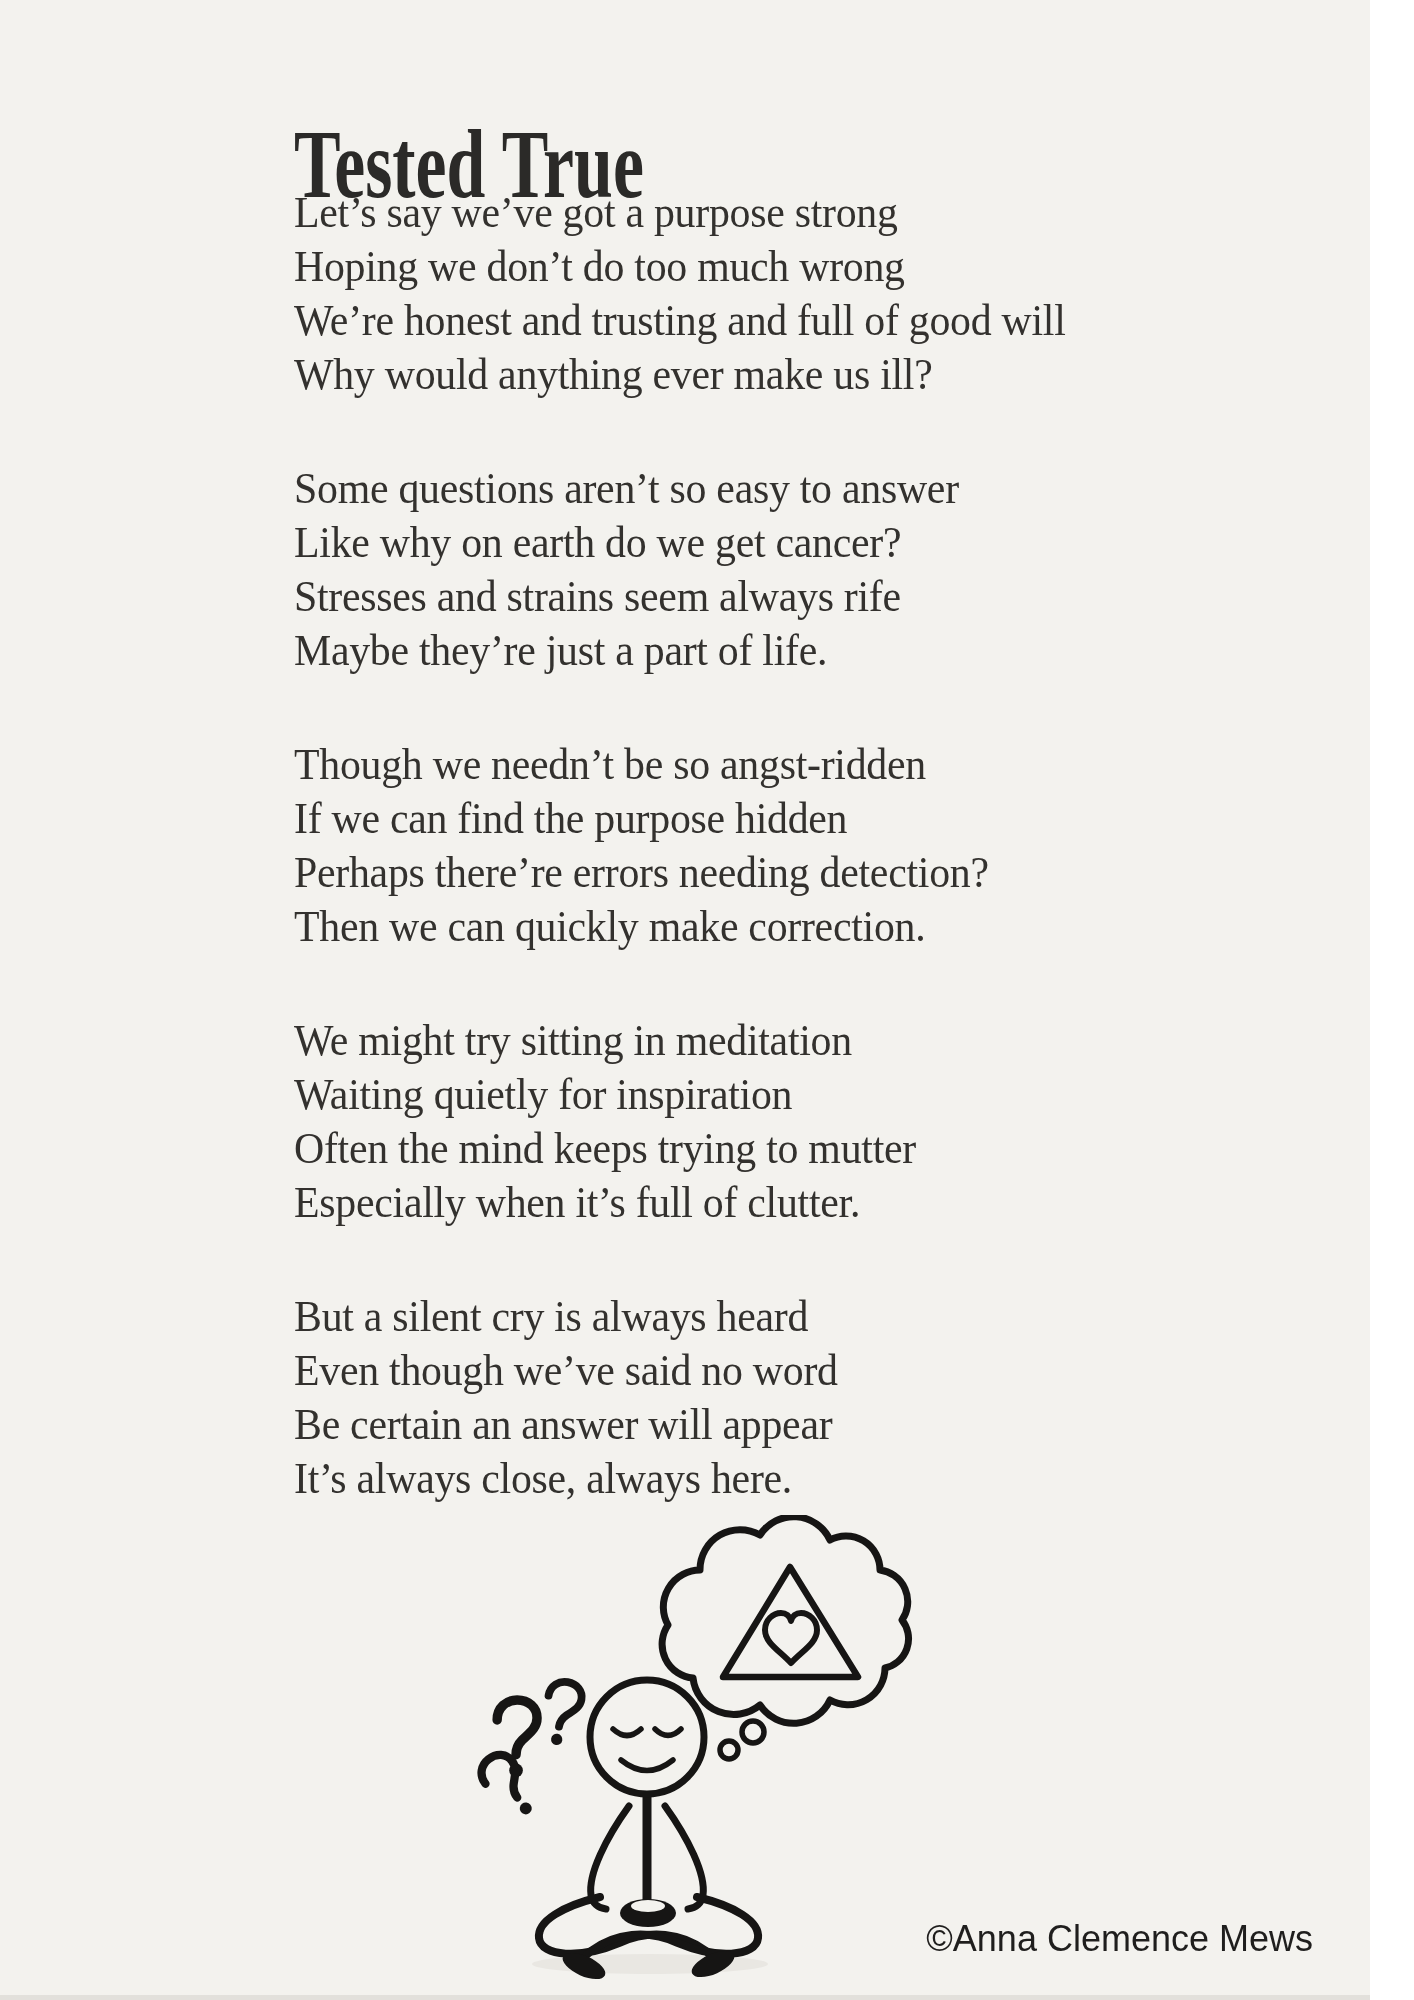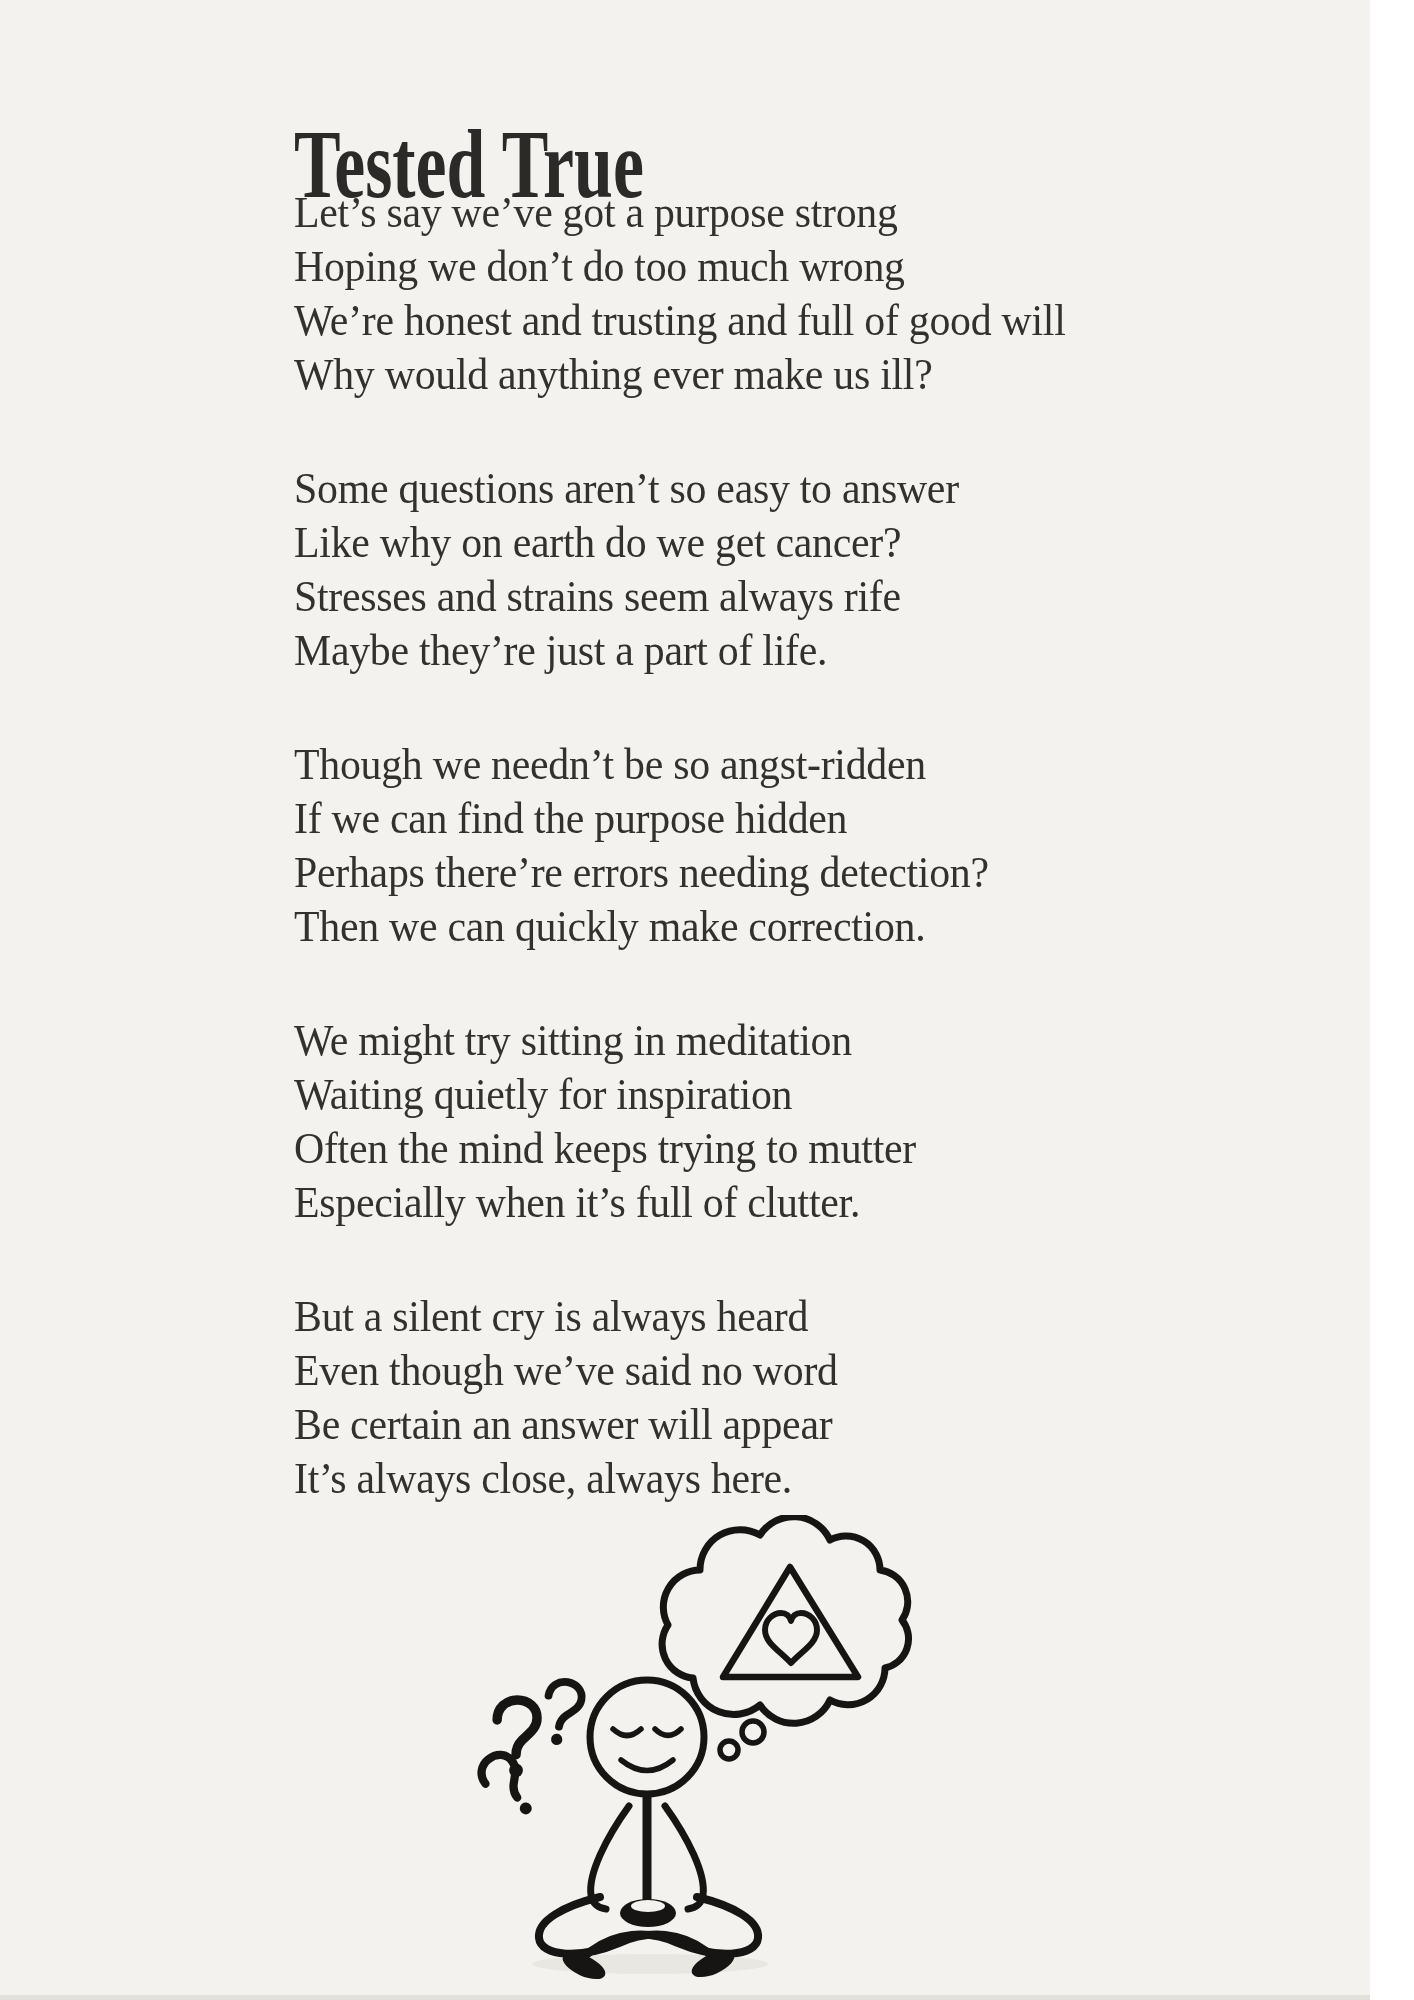--- a/index.html
+++ b/index.html
@@ -151,15 +151,16 @@
                A32,32 0 0 1 902,1620 A30,30 0 0 1 885,1668 A37,37 0 0 1 830,1700
                A40,40 0 0 1 760,1705 A41,41 0 0 1 693,1678 A34,34 0 0 1 668,1625
                A37,37 0 0 1 700,1570 Z"></path>
       <path stroke-width="6.5" fill="none" stroke-linejoin="round" d="M790,1567 L858,1677 L723,1677 Z"></path>
       <path stroke-width="6" fill="none" stroke-linejoin="round" d="M791,1663 C780,1651 765,1643 765,1630 C765,1620 773,1613 781,1613
                C786,1613 790,1616 791,1621 C792,1616 796,1613 801,1613
                C809,1613 817,1620 817,1630 C817,1643 802,1651 791,1663 Z"></path>
     </g>
   </svg>
 
+  <div class="credit">©Anna Clemence Mews</div>
 
   <div class="bottom-edge"></div>
 </div>
 
 </body></html>

